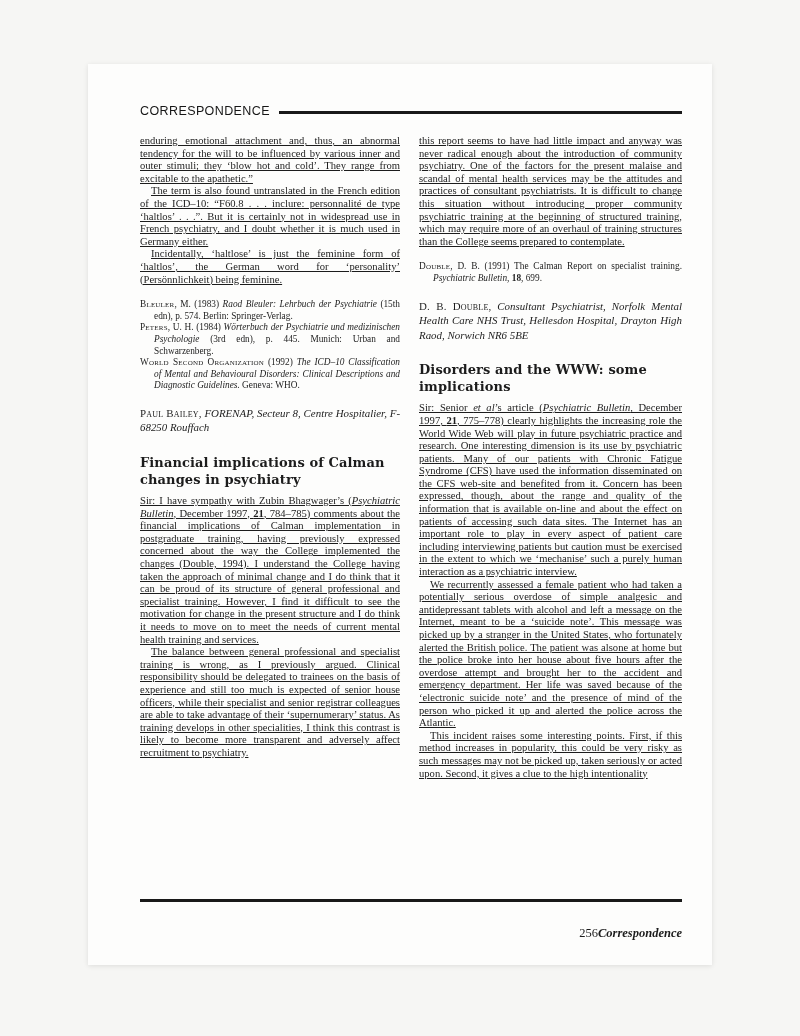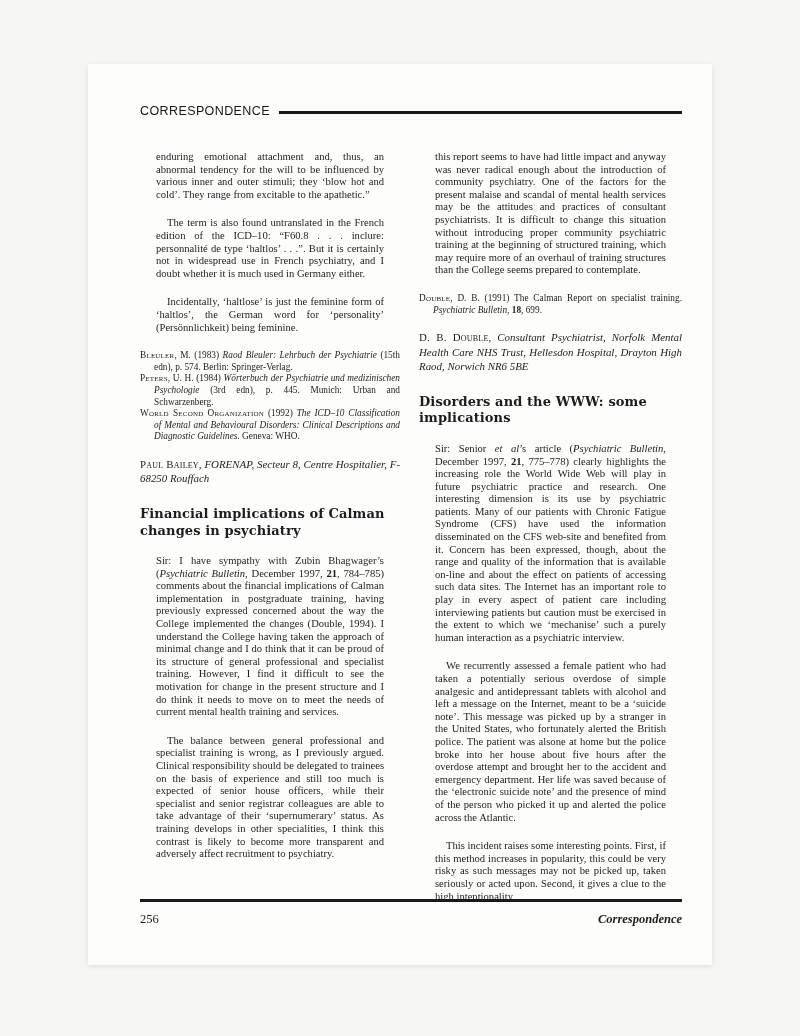--- a/index.html
+++ b/index.html
@@ -37,21 +37,22 @@
     margin-top: 17px;
     height: 764px;
     overflow: hidden;
   }
   .col { width: 260px; }
   .col.right { width: 263px; }
   .para {
     font-size: 10.6px;
     line-height: 12.6px;
     text-align: justify;
-    margin: 16px;
+    margin: 0;
+    text-decoration: underline;
   }
   .para.indent { text-indent: 11px; }
   .refs { margin: 13px 0 0 0; }
   .ref {
     font-size: 9.3px;
     line-height: 11.6px;
     text-align: justify;
     margin: 0;
     padding-left: 14px;
     text-indent: -14px;
@@ -68,22 +69,22 @@
     font-weight: 700;
     line-height: 16.5px;
     margin: 20px 0 7px 0;
     letter-spacing: 0.1px;
   }
   .seg-i { font-style: italic; }
   .seg-b { font-weight: 700; }
   .seg-sc { font-variant: small-caps; letter-spacing: 0.2px; margin-top: 24px; }
   .foot-rule { height: 3px; background: #191919; }
   .footer-row {
-    display: flex; justify-content: space-between; align-items: baseline;
-    margin-top: 10px;
+    display: flex; justify-content: flex-end; align-items: baseline;
+    margin-top: 24px;
   }
   .folio { font-size: 12.5px; font-weight: 500; }
   .running-foot {
     font-size: 12.5px; font-weight: 700; font-style: italic;
   }
 </style>
 </head>
 <body>
 
 <div class="scan-page">

